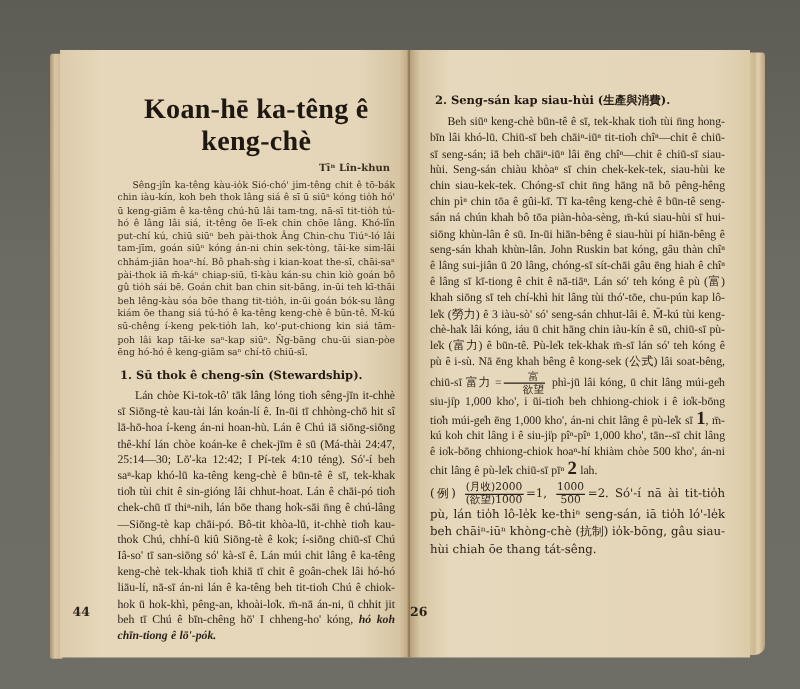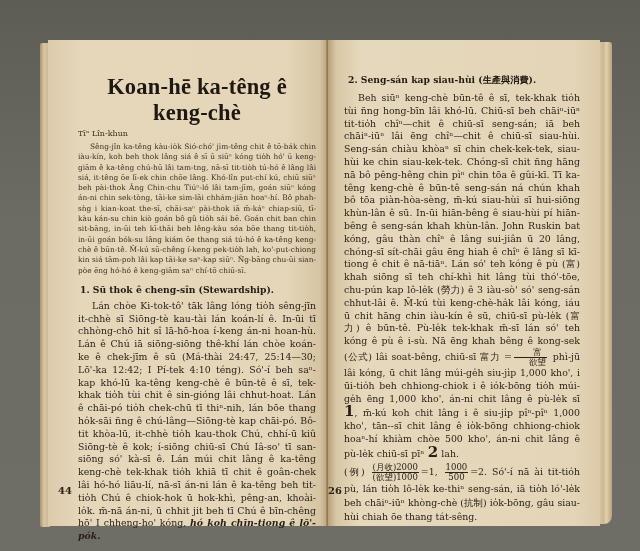--- a/index.html
+++ b/index.html
@@ -26,49 +26,50 @@
     border-radius:0 3px 8px 0;
   }
   .page {
     position:absolute; top:0; height:486px;
     background:#e3d4b8;
     box-sizing:border-box;
   }
   .page.left {
     left:8px; width:280px;
     background:linear-gradient(90deg,#dccbab 0%,#e6d7bb 12%,#e5d6ba 85%,#d6c4a2 97%,#b9a37e 100%);
-    padding:34px 12px 0 30px;
+    padding:34px 12px 0 46px;
   }
   .page.right {
     left:288px; width:272px;
     background:linear-gradient(90deg,#b7a17c 0%,#d8c7a5 3%,#e6d8bc 12%,#e4d5b8 90%,#dccaa8 100%);
     padding:34px 20px 0 16px;
   }
   .gutter {
     position:absolute; left:286px; top:0; width:4px; height:486px;
     background:linear-gradient(90deg,#a88f66,#8a744f,#b39c76);
   }
   .title {
     font-family:"Liberation Serif", serif;
     font-size:22.5px; line-height:26px; text-align:center;
     color:#1e1810; margin:0 0 3px 0; letter-spacing:0.2px;
   }
-  .byline { font-size:8px; margin:0 4px 4px 0; font-weight:normal; color:#3a3022; }
+  .byline { font-size:8px; text-align:right; margin:0 4px 4px 0; font-weight:bold; color:#3a3022; }
   .para-small {
     font-size:7.4px; line-height:10.3px; text-align:justify;
     text-indent:12px; margin:0;
     color:#3b3022;
   }
   .section-head {
     font-size:9.2px; font-weight:bold; margin:8px 0 5px 2px; color:#231b12;
   }
   .para {
     font-size:9.4px; line-height:12.8px; text-align:justify;
     text-indent:14px; margin:0; color:#271f15;
     word-spacing:0.3px;
+    font-family:Liberation Serif, serif;
   }
   .italic { font-style:italic; font-weight:bold; }
   .pagenum {
     position:absolute; bottom:30px; left:0; width:100%;
     text-align:left; font-size:10px; font-weight:bold; color:#2a2218;
   }
   .page.left .pagenum { left:10px; }
   .right .section-head { margin-top:0; margin-left:4px; }
   .frac { display:inline-block; vertical-align:middle; text-align:center; font-size:8.5px; line-height:9px; margin:0 2px; }
   .frac .num { display:block; border-bottom:1px solid #2a2218; padding:0 1px; }

